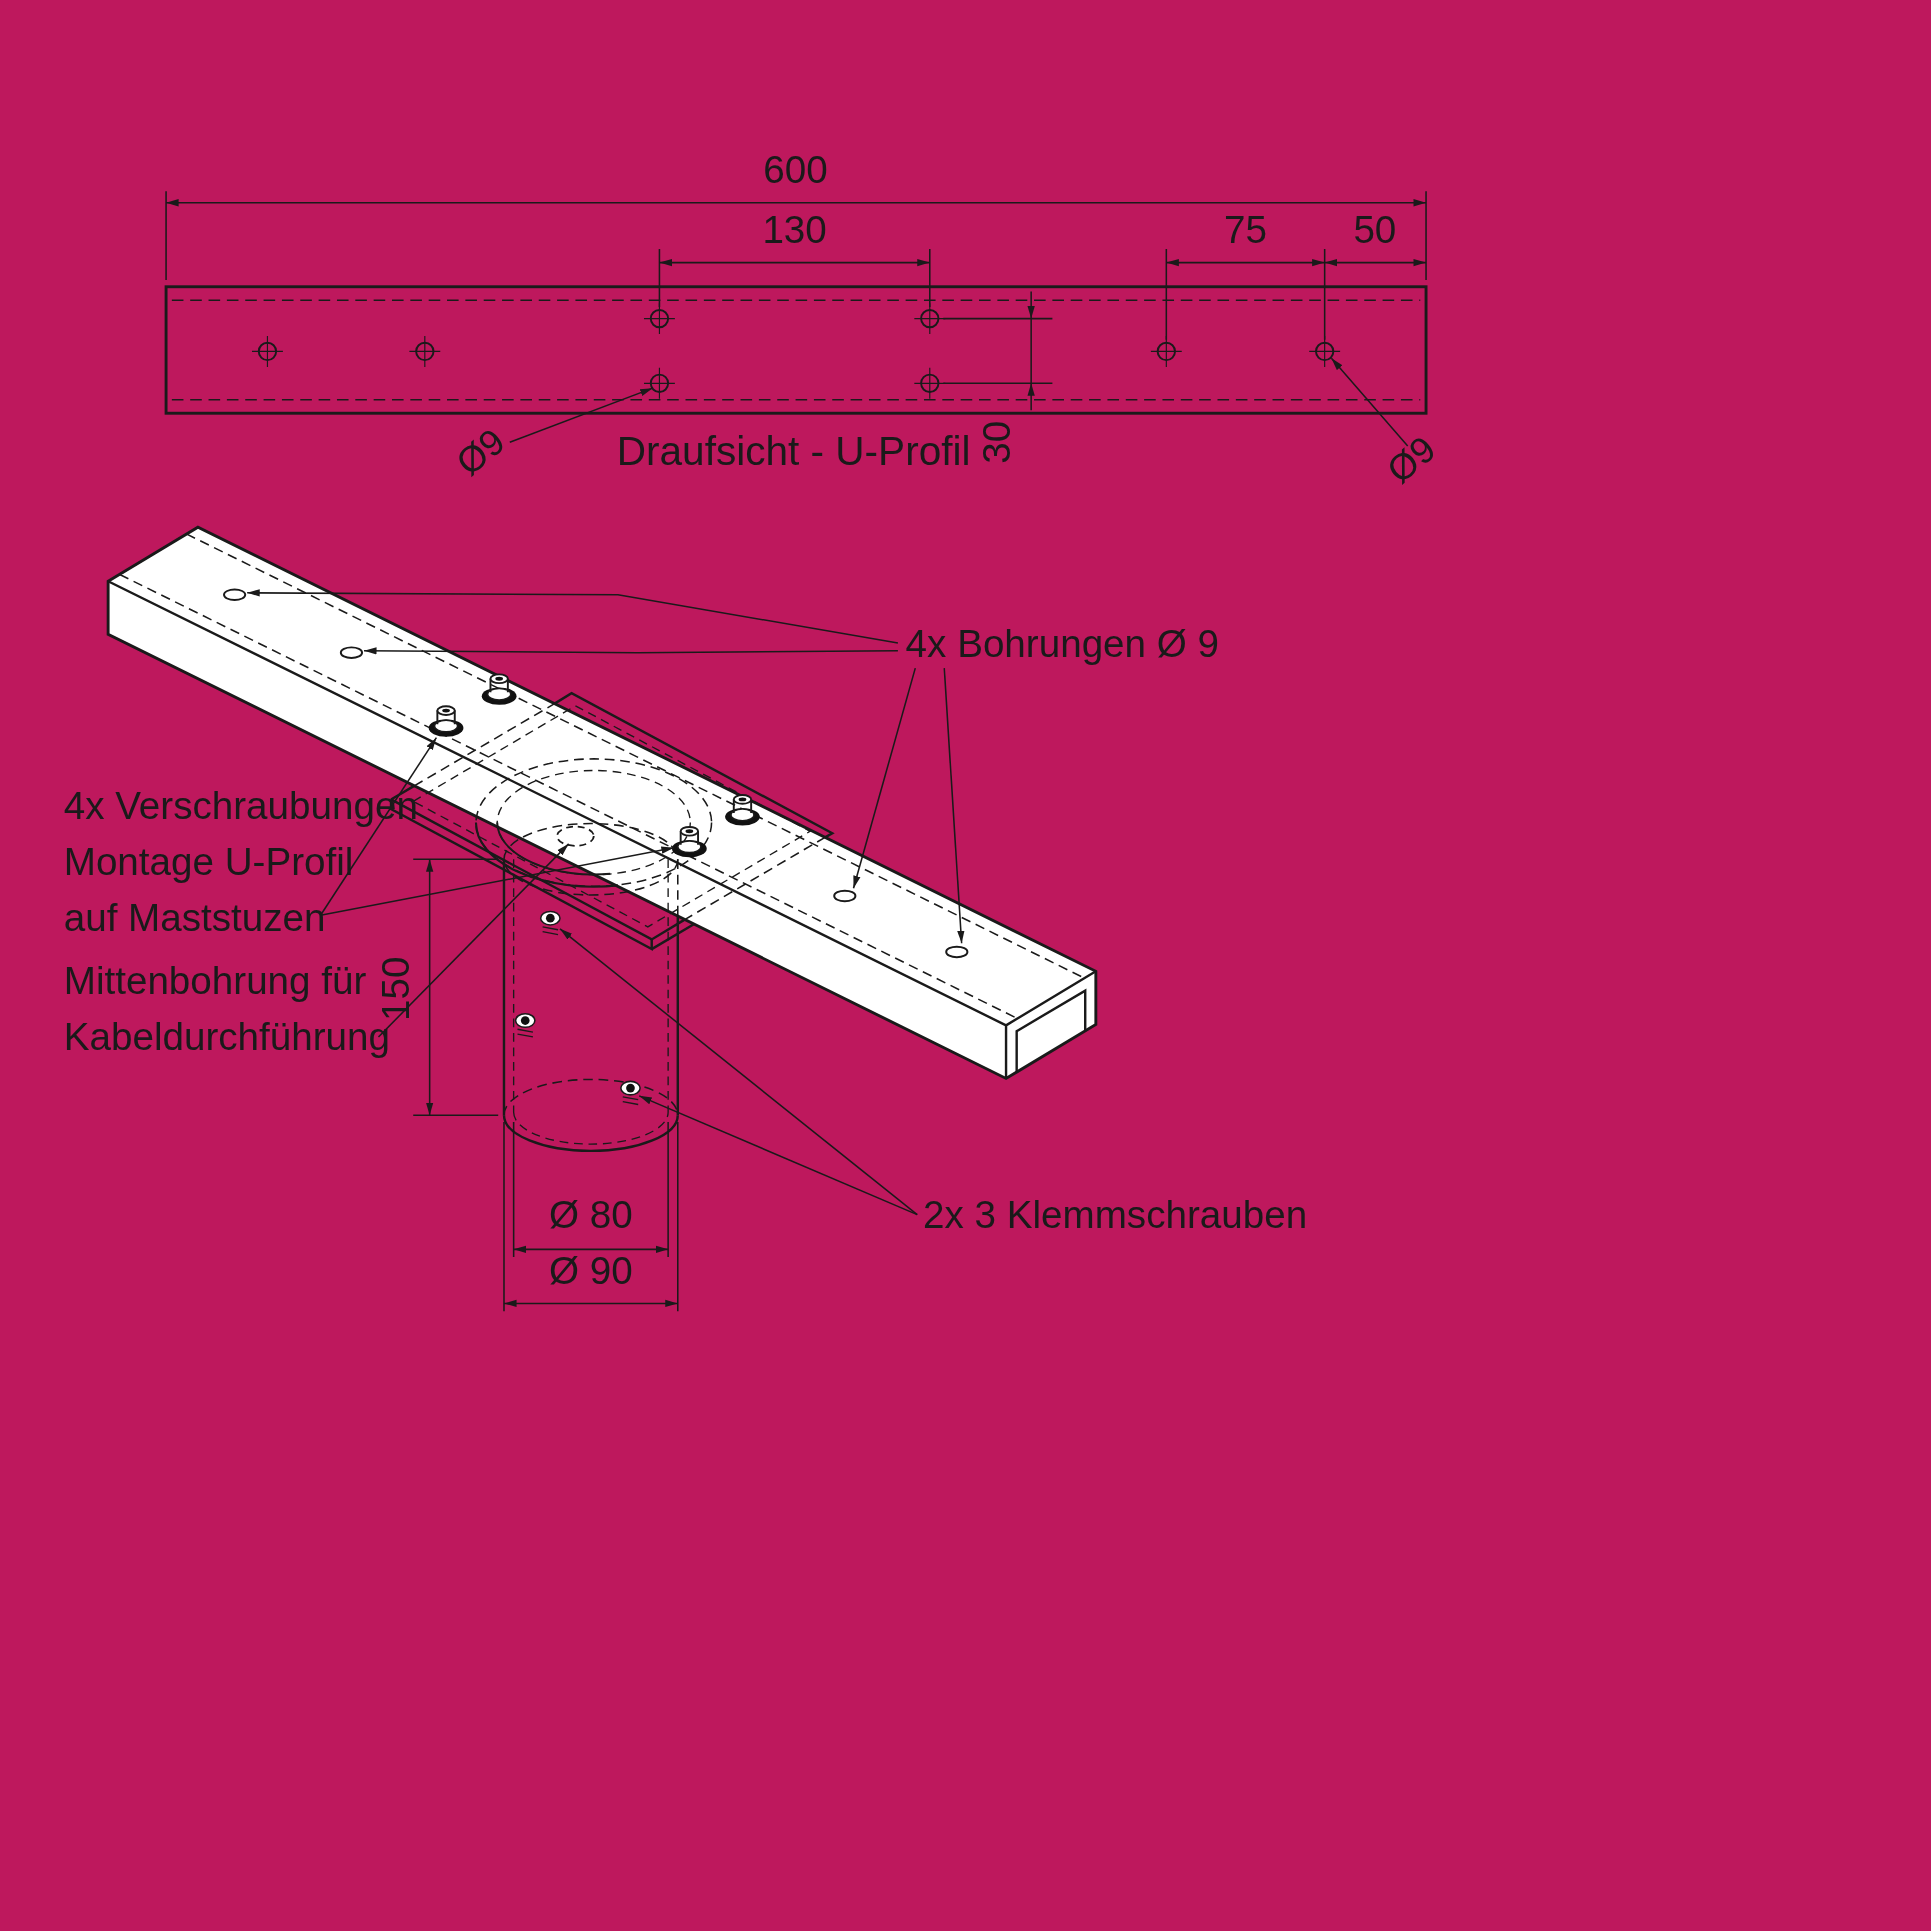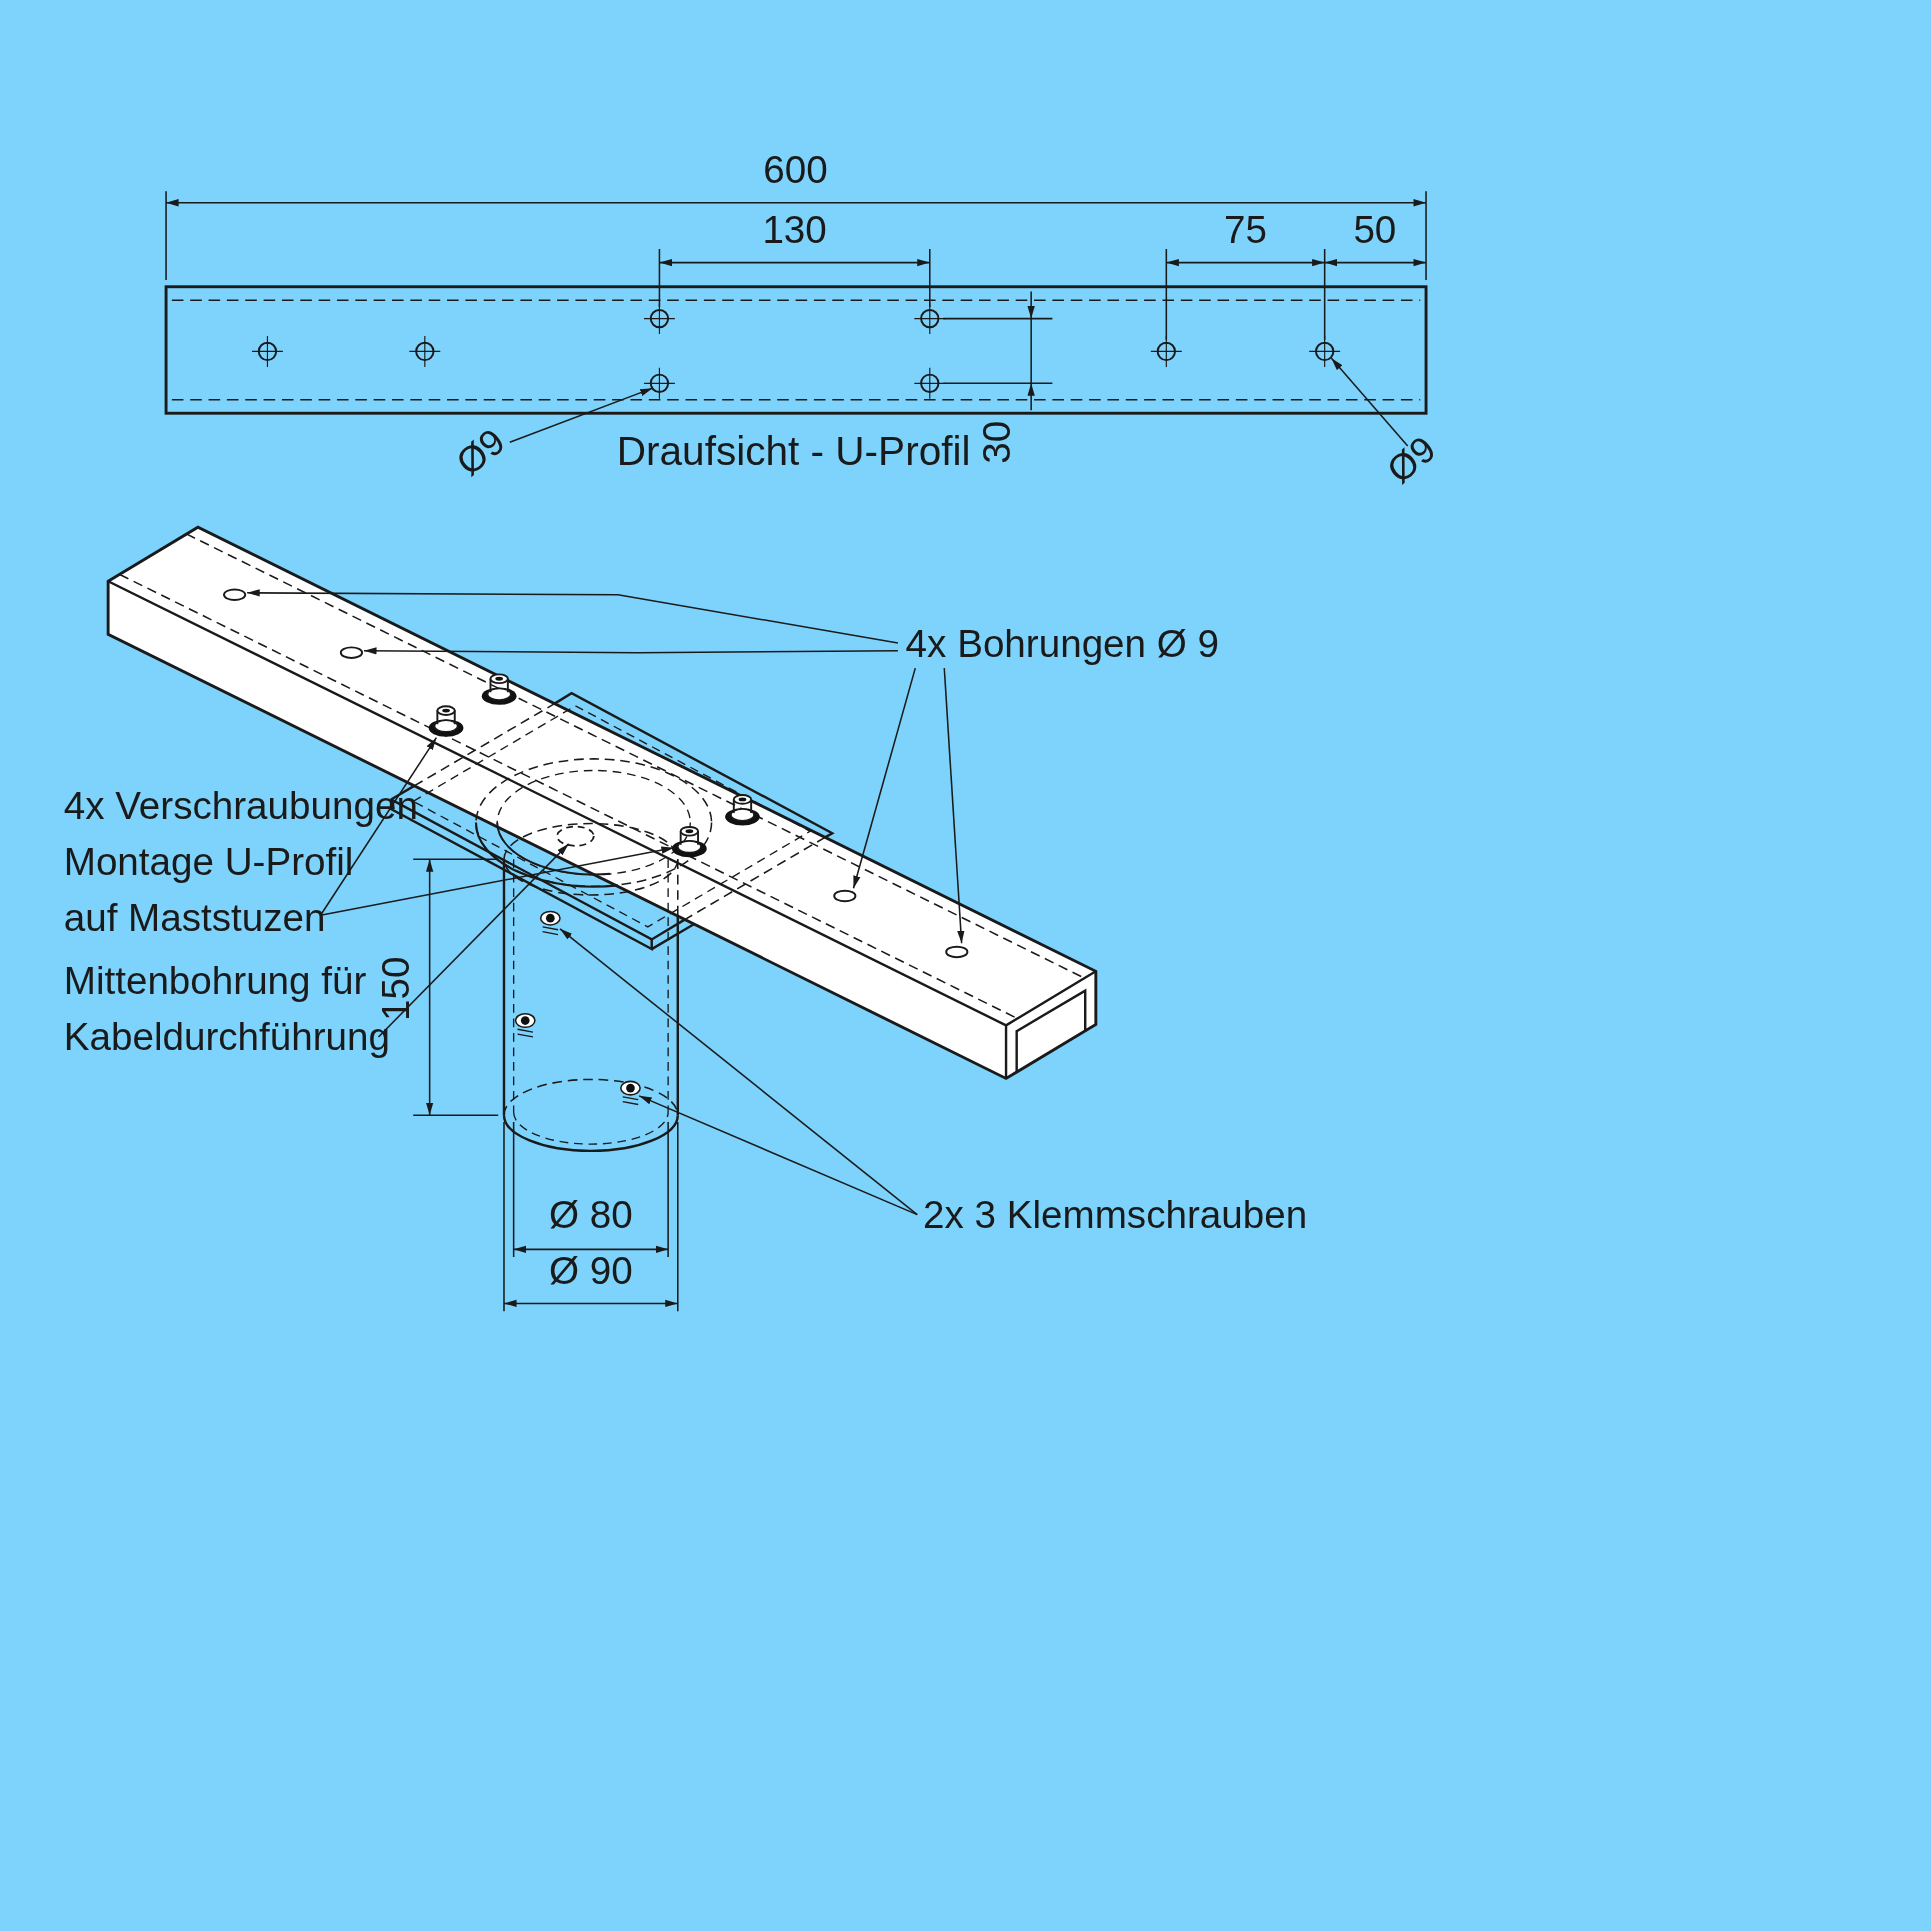--- a/index.html
+++ b/index.html
@@ -1,16 +1,16 @@
 <!DOCTYPE html>
 <html><head>
 <meta charset="utf-8">
 <style>
   html,body{margin:0;padding:0;background:#fff;}
-  .page{width:1931px;height:1931px;background:#7dd3fc;position:relative;}
+  .page{width:1931px;height:1931px;background:#be185d;position:relative;}
   svg text{
     font-family:"Liberation Sans", sans-serif;
     fill:#1a1a1a;
     stroke:none;
   }
 </style>
 </head>
 <body>
 
 <div class="page">

